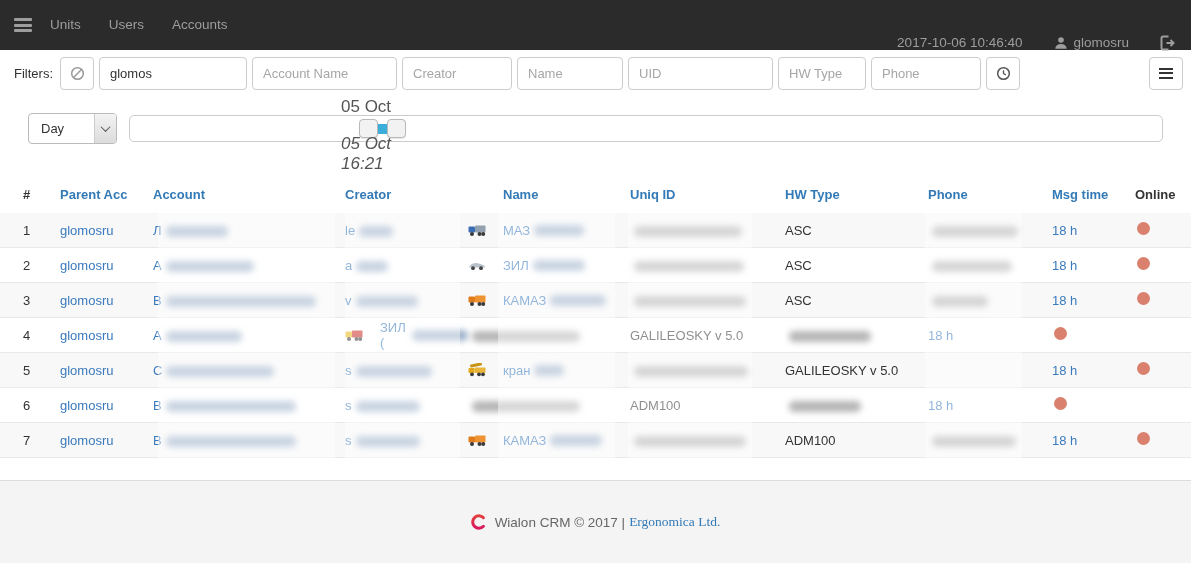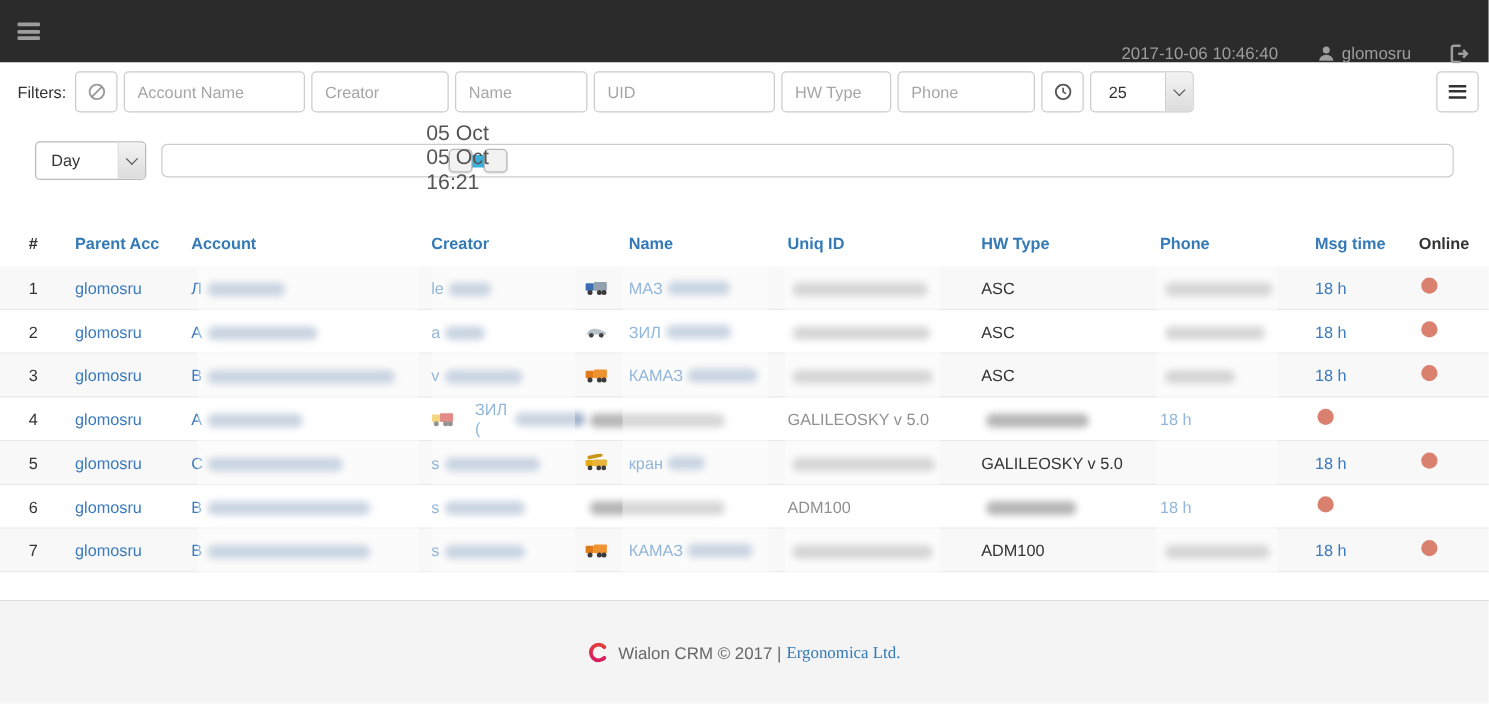--- a/index.html
+++ b/index.html
@@ -36,21 +36,21 @@
     background: linear-gradient(#f3f3f3,#dcdcdc); display: flex; align-items: center; justify-content: center; }
   .sel-arrow::after { content: ''; width: 6px; height: 6px; border-right: 1.5px solid #555;
     border-bottom: 1.5px solid #555; transform: rotate(45deg) translate(-1px,-1px); }
   .fmenu { margin-left: auto; margin-right: 8px; }
   .fmenu .bars i { display: block; width: 14px; height: 2px; background: #333; margin: 2.5px 0; }
 
   
   .slider-sec { position: relative; height: 79px; background: #fff; }
   .slider-label { position: absolute; font-size: 17px; color: #555; left: 341px; width: 90px; }
   .slider-label.top { top: 1px; }
-  .slider-label.bottom { bottom: 19px; }
+  .slider-label.bottom { bottom: 1px; font-style: italic; }
   .slider-row { position: absolute; top: 17px; left: 0; right: 0; display: flex; align-items: center; }
   .day-select { margin-left: 28px; height: 31px; width: 89px; border: 1px solid #bbb; border-radius: 4px;
     background: #fff; display: flex; align-items: center; font-size: 13px; color: #333; cursor: pointer; }
   .day-select .val { padding-left: 12px; flex: 1; }
   .track { position: relative; margin-left: 12px; width: 1034px; height: 27px;
     border: 1px solid #ccc; border-radius: 5px; background: #fff; }
   .range-connector { position: absolute; left: 240px; top: 8px; width: 26px; height: 10px; background: #3bafda; }
   .handle { position: absolute; top: 3px; width: 19px; height: 19px; background: #f2f2f2;
     border: 1px solid #b9b9b9; border-radius: 4px; box-shadow: 0 1px 1px rgba(0,0,0,.1); cursor: pointer; }
   .handle.h1 { left: 229px; } .handle.h2 { left: 257px; }
@@ -84,20 +84,25 @@
 </style>
 </head>
 <body>
 
 <div class="navbar">
   <div class="burger">
       <i></i>
       <i></i>
       <i></i>
     </div>
+  <div class="nav-items">
+    <a class="nav-item">Units</a>
+    <a class="nav-item">Users</a>
+    <a class="nav-item">Accounts</a>
+  </div>
   <div class="nav-right">
     <span class="nav-datetime">2017-10-06 10:46:40</span>
     <span class="nav-user">
       <svg width="14" height="14" viewBox="0 0 16 16">
           <circle cx="8" cy="4.5" r="3.2" fill="#9d9d9d"></circle>
           <path d="M1.5 14.5 a6.5 5.5 0 0 1 13 0 z" fill="#9d9d9d"></path>
         </svg>
       <span>glomosru</span>
     </span>
     <span class="nav-logout">
@@ -110,35 +115,32 @@
 </div>
 
 <div class="filters">
   <span class="filters-label">Filters:</span>
   <div class="fbtn">
     <svg width="15" height="15" viewBox="0 0 16 16">
         <circle cx="8" cy="8" r="6.2" fill="none" stroke="#9a9a9a" stroke-width="1.6"></circle>
         <path d="M3.8 12.2 L12.2 3.8" stroke="#9a9a9a" stroke-width="1.6"></path>
       </svg>
   </div>
+  <input class="finput w-glomos" value="glomos" style="">
   <input class="finput w-accname" placeholder="Account Name" style="">
   <input class="finput w-creator" placeholder="Creator" style="">
   <input class="finput w-name" placeholder="Name" style="">
   <input class="finput w-uid" placeholder="UID" style="">
   <input class="finput w-hw" placeholder="HW Type" style="">
   <input class="finput w-phone" placeholder="Phone" style="">
   <div class="fbtn">
     <svg width="15" height="15" viewBox="0 0 16 16">
         <circle cx="8" cy="8" r="6.2" fill="none" stroke="#555" stroke-width="1.6"></circle>
         <path d="M8 4.5 V8 l2.5 1.5" fill="none" stroke="#555" stroke-width="1.4"></path>
       </svg>
-  </div>
-  <div class="fselect">
-    <span class="val">25</span>
-    <span class="sel-arrow"></span>
   </div>
   <div class="fbtn fmenu">
     <span class="bars">
         <i></i>
         <i></i>
         <i></i>
       </span>
   </div>
 </div>
 

